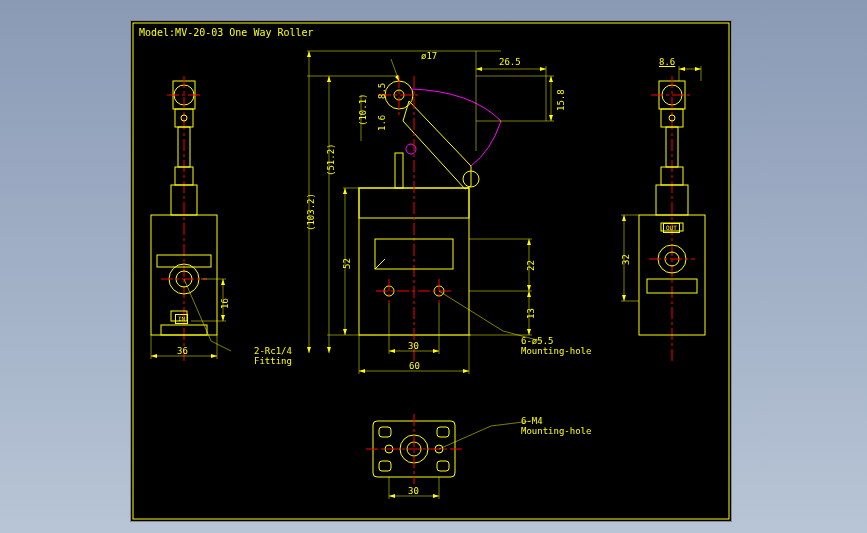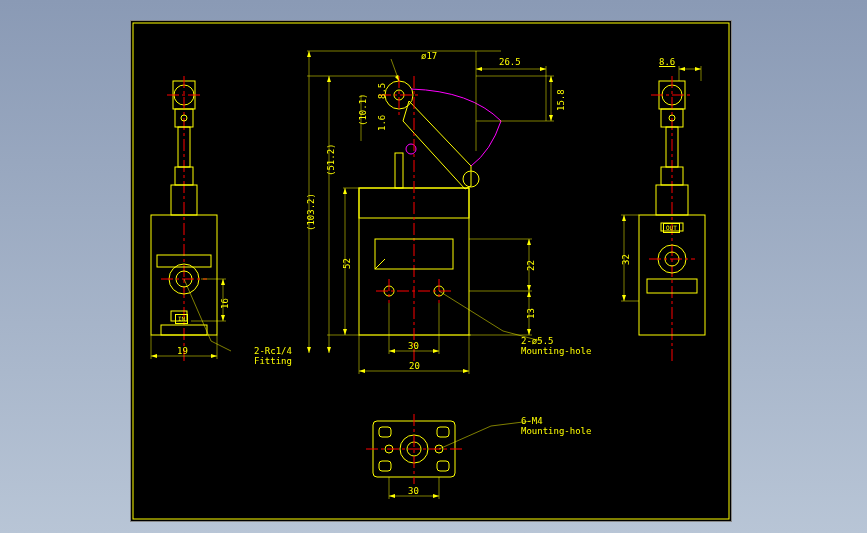--- a/index.html
+++ b/index.html
@@ -86,20 +86,21 @@
     border: 1px solid #ffff00;
     padding: 0 2px;
     line-height: 8px;
   }
 </style>
 </head>
 <body>
 
 <div class="drawing-area">
 
+  <div class="dwg-text" style="left:8px;top:6px;">Model:MV-20-03 One Way Roller</div>
 
   <svg viewBox="0 0 600 500">
 
     <g>
 
       <rect x="42" y="60" width="22" height="28" class="yellow-stroke"></rect>
       <circle cx="53" cy="74" r="10" class="yellow-stroke"></circle>
       <line x1="36" y1="74" x2="70" y2="74" class="center-line"></line>
       <line x1="53" y1="55" x2="53" y2="340" class="center-line"></line>
 
@@ -295,27 +296,27 @@
   <div class="dim-text vertical-text" style="left:246px; top:78px;">8.5</div>
   <div class="dim-text vertical-text" style="left:246px; top:110px;">1.6</div>
   <div class="dim-text vertical-text" style="left:227px; top:105px;">(10.1)</div>
   <div class="dim-text vertical-text" style="left:195px; top:155px;">(51.2)</div>
   <div class="dim-text vertical-text" style="left:175px; top:210px;">(103.2)</div>
   <div class="dim-text vertical-text" style="left:211px; top:248px;">52</div>
   <div class="dim-text vertical-text" style="left:395px; top:250px;">22</div>
   <div class="dim-text vertical-text" style="left:395px; top:298px;">13</div>
   <div class="dim-text vertical-text" style="left:490px; top:244px;">32</div>
   <div class="dim-text" style="left:277px; top:320px;">30</div>
-  <div class="dim-text" style="left:278px; top:340px;">20</div>
-  <div class="dim-text" style="left:46px; top:325px;">19</div>
+  <div class="dim-text" style="left:278px; top:340px;">60</div>
+  <div class="dim-text" style="left:46px; top:325px;">36</div>
   <div class="dim-text vertical-text" style="left:89px; top:288px;">16</div>
   <div class="dim-text" style="left:277px; top:465px;">30</div>
 
   <div class="dim-text" style="left:95px; top:325px; white-space:pre;margin-left:28px;">2-Rc1/4
 Fitting</div>
-  <div class="dim-text" style="left:390px; top:315px; white-space:pre;">2-ø5.5
+  <div class="dim-text" style="left:390px; top:315px; white-space:pre;">6-ø5.5
 Mounting-hole</div>
   <div class="dim-text" style="left:390px; top:395px; white-space:pre;">6-M4
 Mounting-hole</div>
   <div class="out-label" style="left:532px; top:202px;">OUT</div>
   <div class="in-label" style="left:44px; top:293px;">IN</div>
 
 </div>
 
 </body></html>

